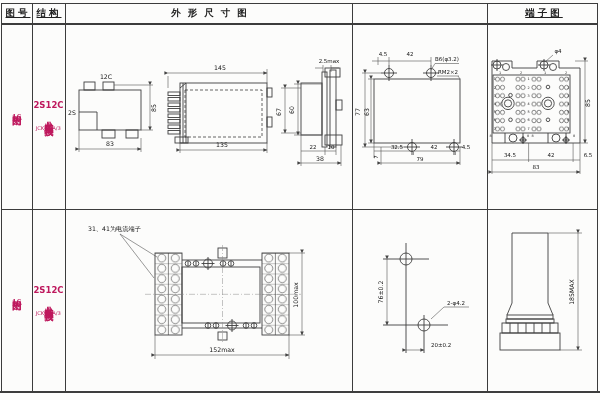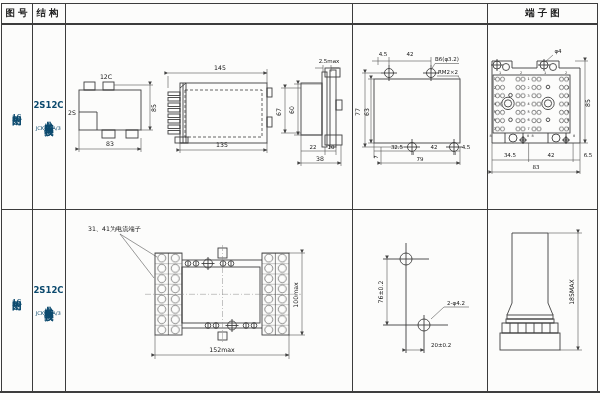--- a/index.html
+++ b/index.html
@@ -5,23 +5,23 @@
   html,body{margin:0;padding:0;background:#fff;}
   .page{position:relative;width:600px;height:400px;background:#fcfcfb;
         font-family:"DejaVu Sans","Liberation Sans",sans-serif;color:#1c1c1c;overflow:hidden;}
   .hl,.vl{position:absolute;background:#3c3c3c;}
   .hl{height:1px;}
   .vl{width:1px;}
   .hc{position:absolute;top:4px;height:19px;display:flex;align-items:center;justify-content:center;
       font-size:9.5px;font-weight:bold;color:#222;}
   .ls3{letter-spacing:7px;text-indent:7px;}
   .ls2{letter-spacing:2px;text-indent:2px;}
-  .ls1{letter-spacing:3px;text-indent:3px;}
+  .ls1{letter-spacing:3px;text-indent:3px;text-decoration:underline;}
   .figcell,.structcell{position:absolute;display:flex;flex-direction:column;align-items:center;
-      justify-content:center;color:#0c4a6e;}
+      justify-content:center;color:#be185d;}
   .figcell{left:1px;width:31px;font-size:9.5px;font-weight:bold;gap:3px;font-family:Liberation Serif, serif;}
   .structcell{left:33px;width:31px;gap:4px;}
   .vtext{writing-mode:vertical-lr;text-orientation:upright;letter-spacing:1px;}
   .model{font-size:8.5px;font-weight:bold;}
   .desc{font-size:9px;font-weight:bold;}
   .code{font-size:5.5px;transform:scale(.95);white-space:nowrap;}
   svg{position:absolute;overflow:visible;}
   .ln{stroke:#3f3f3f;stroke-width:.9;fill:none;}
   .lnf{stroke:#3f3f3f;stroke-width:.9;fill:#fcfcfb;}
   .dim{stroke:#555;stroke-width:.6;fill:none;}
@@ -43,20 +43,21 @@
   <div class="hl" style="left:0;top:391px;width:600px;height:2px;"></div>
   <div class="vl" style="left:1px;top:3px;height:389px;"></div>
   <div class="vl" style="left:32px;top:3px;height:389px;"></div>
   <div class="vl" style="left:65px;top:3px;height:389px;"></div>
   <div class="vl" style="left:352px;top:3px;height:389px;"></div>
   <div class="vl" style="left:487px;top:3px;height:389px;"></div>
   <div class="vl" style="left:597px;top:3px;height:389px;"></div>
 
   <div class="hc ls1" style="left:1px;width:31px;">图号</div>
   <div class="hc ls1" style="left:32px;width:31px;">结构</div>
+  <div class="hc ls3" style="left:66px;width:286px;">外形尺寸图</div>
   <div class="hc ls1" style="left:488px;width:109px;">端子图</div>
 
   <div class="figcell" style="top:24px;height:183px;">
     <div class="vtext">附图</div>
     <div>16</div>
   </div>
   <div class="structcell" style="top:24px;height:183px;">
     <div class="model">2S12C</div>
     <div class="vtext desc">凸出式板后接线</div>
     <div class="code">JCK-10A/3</div>

